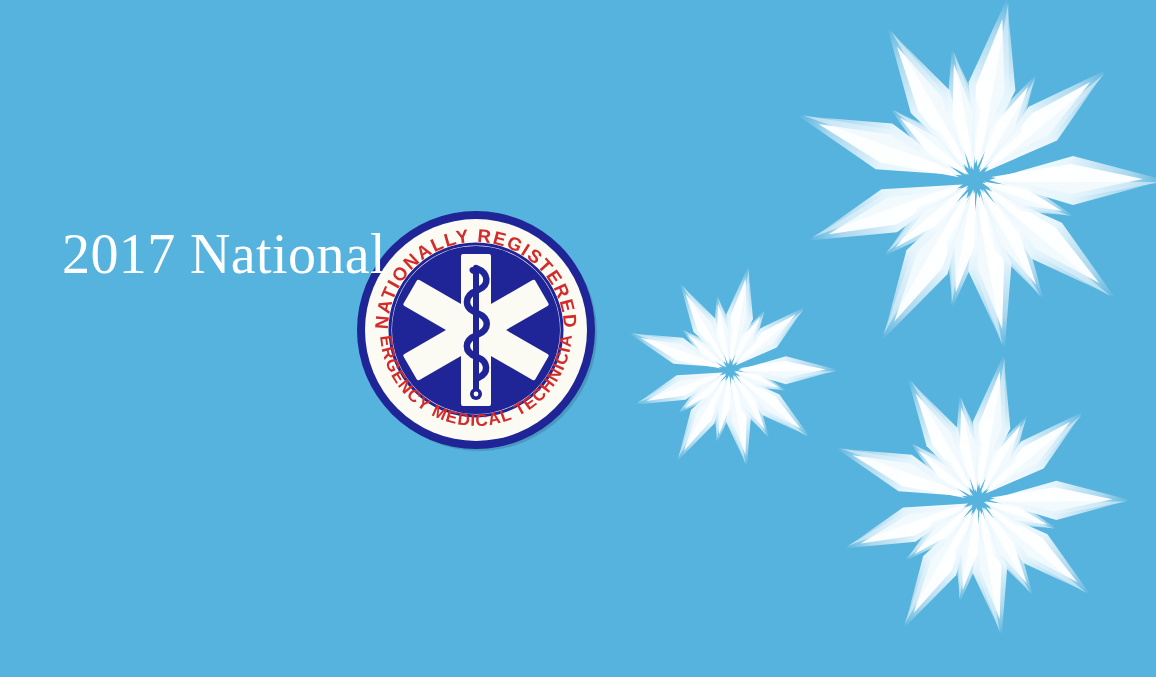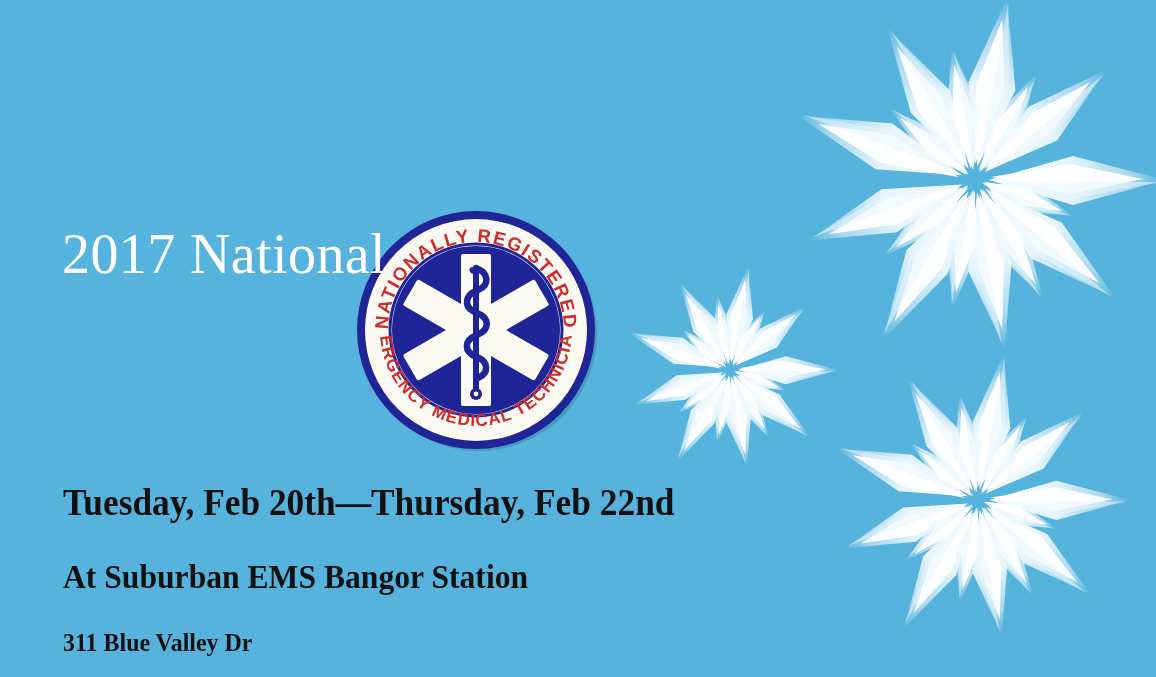--- a/index.html
+++ b/index.html
@@ -237,19 +237,14 @@
         <textPath href="#arcBotPath" startOffset="50%" text-anchor="middle">EMERGENCY MEDICAL TECHNICIANS</textPath>
       </text>
     </svg>
   </div>
 
   <div class="heading">
     <span class="heading-line">2017 National</span>
     
   </div>
 
-  <div class="footer-block">
-    <span class="footer-line f-dates">Tuesday, Feb 20th—Thursday, Feb 22nd</span>
-    <span class="footer-line f-venue">At Suburban EMS Bangor Station</span>
-    <span class="footer-line f-address">311 Blue Valley Dr</span>
-  </div>
 
 </div>
 
 </body></html>

